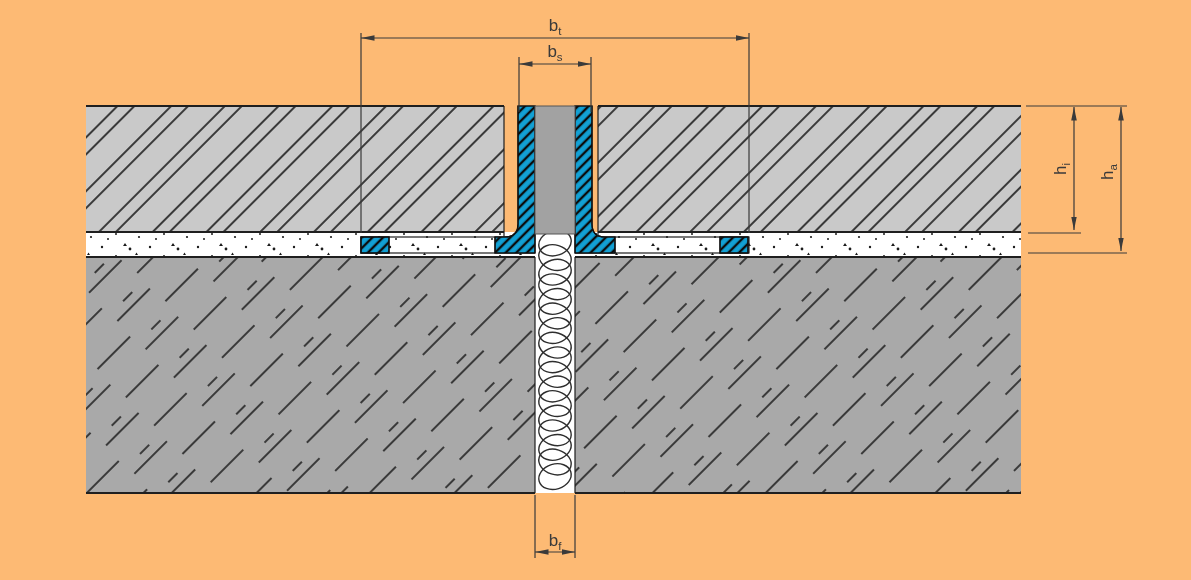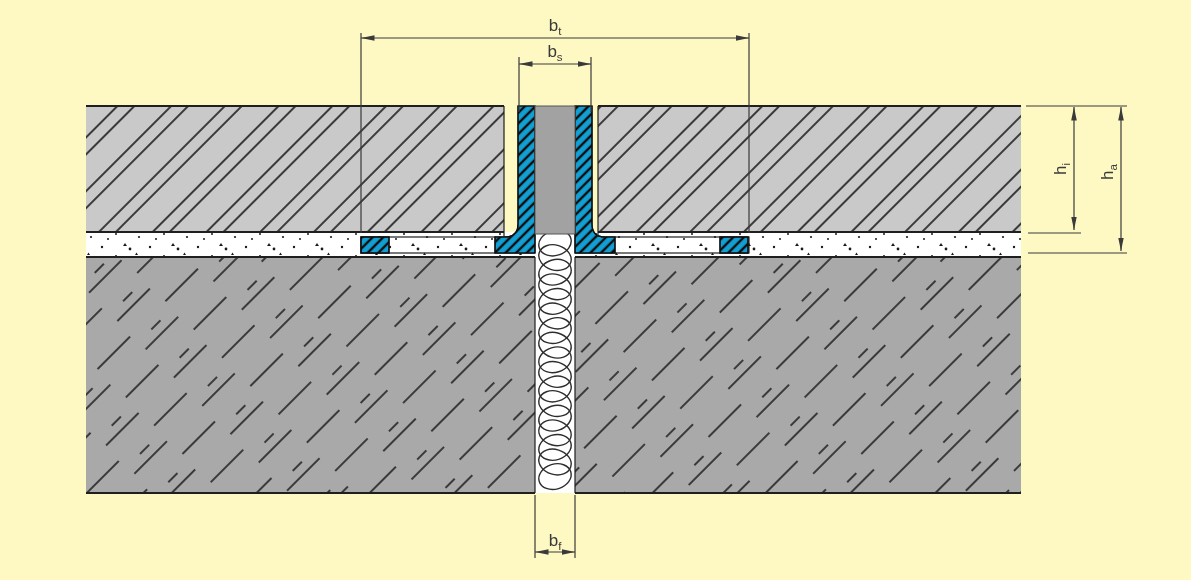--- a/index.html
+++ b/index.html
@@ -1,17 +1,17 @@
 <!DOCTYPE html>
 <html style="--blue: #12a0d4; --screed: #c9c9c9; --concrete: #a9a9a9; --insert: #a2a2a2; --line: #1f1f1f; --dim: #3a3a3a; --hatch: #3a3a3a;"><head>
 <meta charset="utf-8">
 <style>
   html,body{margin:0;padding:0;background:#ffffff;}
   body{font-family:"Liberation Sans", sans-serif;}
-  .stage{position:relative;width:1191px;height:580px;background:#fef9c3;overflow:hidden;text-align:right;}
+  .stage{position:relative;width:1191px;height:580px;background:#fdba74;overflow:hidden;text-align:right;}
   svg{display:block;}
   .dim-text{font-family:"Liberation Sans", sans-serif;font-size:17px;fill:var(--dim);}
   .dim-sub{font-size:11.5px;}
   .dim-stroke{stroke:var(--dim);stroke-width:1.2;fill:none;}
   .layer-line{stroke:var(--line);stroke-width:2;fill:none;}
   .thin-line{stroke:var(--line);stroke-width:1.2;fill:none;}
   .blue-shape{fill:var(--blue);stroke:#101010;stroke-width:1.2;}
   .coil ellipse{fill:none;stroke:#2e2e2e;stroke-width:1.4;}
 </style>
 </head>

